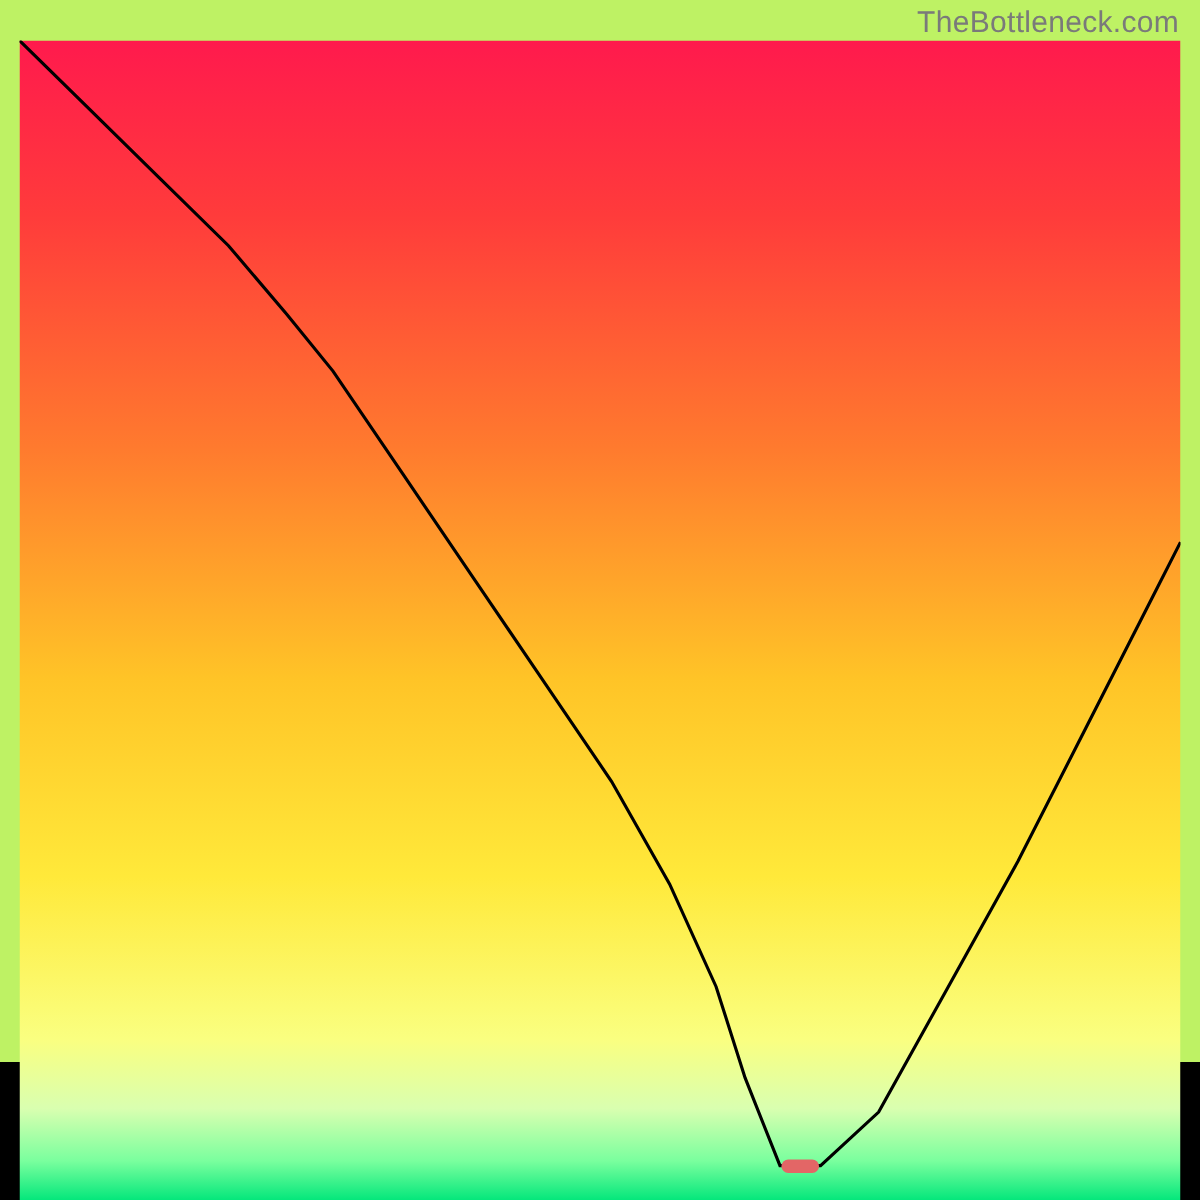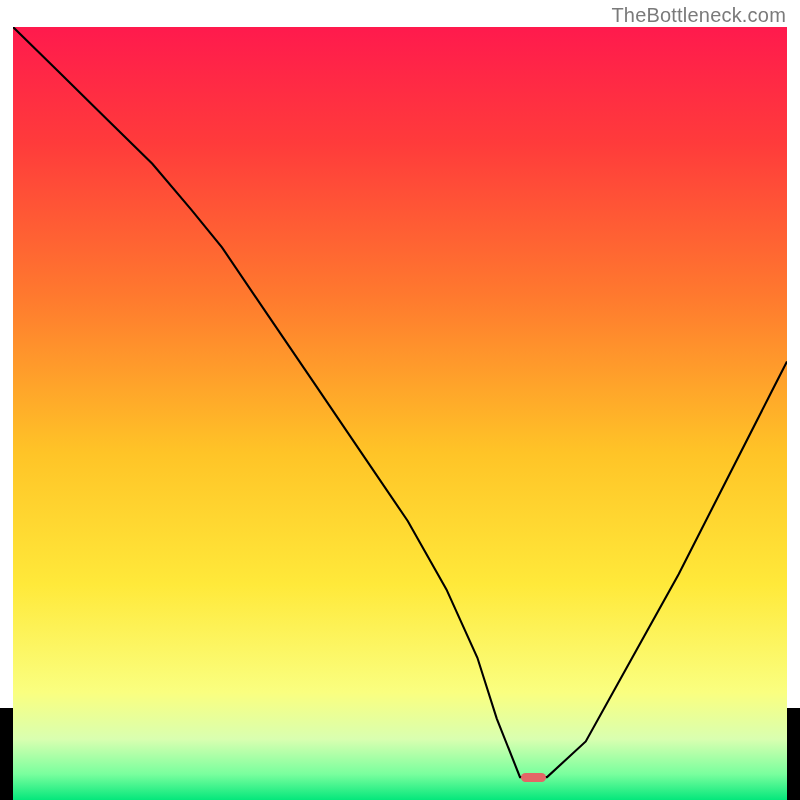--- a/index.html
+++ b/index.html
@@ -8,21 +8,21 @@
     width: 800px;
     height: 800px;
     background: #000;
     font-family: Arial, Helvetica, sans-serif;
     overflow: hidden;
   }
   .outer {
     position: relative;
     width: 800px;
     height: 708px;
-    background: #ffffff;
+    background: #bef264;
   }
   .watermark {
     position: absolute;
     top: 4px;
     right: 14px;
     color: #7a7a7a;
     font-size: 20px;
     letter-spacing: 0.2px;
     z-index: 10;
   }

